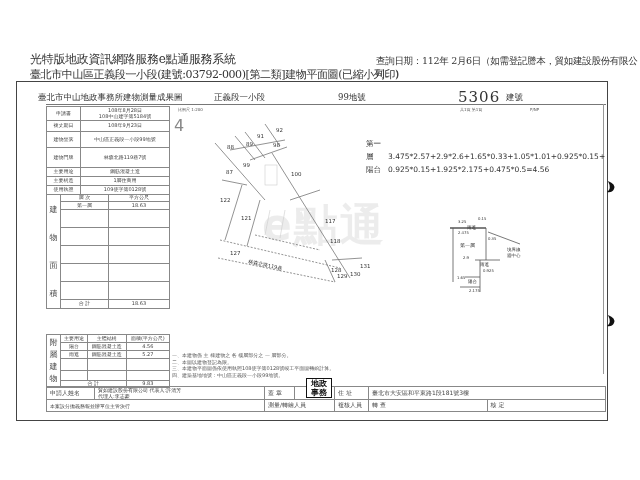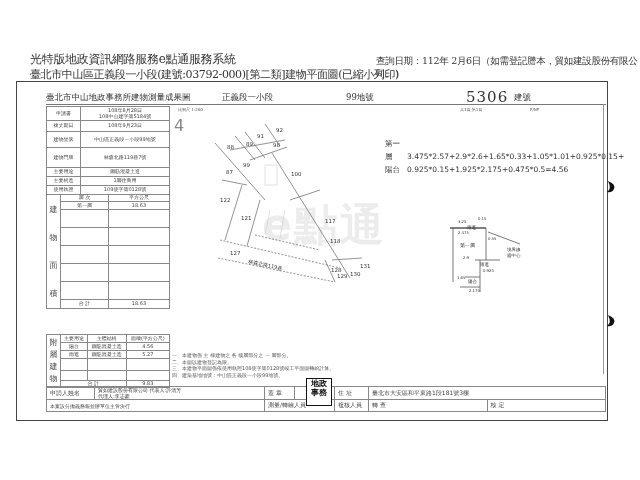--- a/index.html
+++ b/index.html
@@ -5,43 +5,43 @@
   * { box-sizing: border-box; margin: 0; padding: 0; }
   html, body { width: 640px; height: 480px; background: #ffffff; overflow: hidden; }
   body { position: relative; font-family: "DejaVu Serif", serif; color: #222; }
 
   .hdr-title { position: absolute; left: 30px; top: 51px; font-size: 12px; color: #333; letter-spacing: -0.3px; }
   .hdr-sub { position: absolute; left: 30px; top: 67px; font-size: 11px; color: #333; letter-spacing: -0.4px; text-align: right; }
   .hdr-date { position: absolute; left: 376px; top: 55px; font-size: 9.5px; color: #333; letter-spacing: -0.3px; }
 
   .sheet { position: absolute; left: 16px; top: 81px; width: 592px; height: 340px; border: 1px solid #444; background: #fff; }
 
-  .title-row { position: absolute; left: 46px; top: 92px; width: 560px; height: 12px; font-size: 8.5px; color: #333; }
+  .title-row { position: absolute; left: 38px; top: 92px; width: 560px; height: 12px; font-size: 8.5px; color: #333; }
   .title-row span { position: absolute; top: 0; white-space: nowrap; }
   .title-row .bigno { font-size: 15px; top: -4px; letter-spacing: 1px; }
   .title-rule { position: absolute; left: 46px; top: 104px; width: 560px; height: 0; border-top: 1px solid #777; }
 
   .tbl { position: absolute; border-collapse: collapse; font-size: 5px; color: #444; font-family: "DejaVu Sans", sans-serif; }
   .tbl td { border: 1px solid #888; text-align: center; vertical-align: middle; padding: 0 1px; line-height: 1.1; }
   .tbl td.hd { font-size: 5px; }
   .bigcell { font-size: 8px !important; }
 
   .plan { position: absolute; left: 170px; top: 104px; width: 434px; height: 270px; border-right: 1px solid #999; }
   .plan-meta { position: absolute; font-size: 4px; color: #555; font-family: "DejaVu Sans", sans-serif; }
 
-  .calc { position: absolute; left: 366px; top: 137px; font-size: 7.5px; font-family: "DejaVu Sans", sans-serif; color: #333; line-height: 13px; margin-left: 19px; }
+  .calc { position: absolute; left: 366px; top: 137px; font-size: 7.5px; font-family: "DejaVu Sans", sans-serif; color: #333; line-height: 13px; }
   .calc .lbl { display: inline-block; width: 22px; font-family: "DejaVu Serif", serif; }
   .calc .indent { padding-left: 22px; }
 
   .notes { position: absolute; left: 172px; top: 352px; font-size: 5px; color: #555; font-family: "DejaVu Sans", sans-serif; line-height: 6.5px; }
 
   .bottom { position: absolute; left: 46px; top: 386px; width: 560px; border-collapse: collapse; font-size: 6px; color: #444; font-family: "DejaVu Sans", sans-serif; }
   .bottom td { border: 1px solid #888; padding: 0 3px; height: 12px; white-space: nowrap; }
 
-  .stamp { position: absolute; left: 306px; top: 378px; width: 26px; height: 28px; border: 1.5px solid #111; font-size: 8px; font-weight: bold; line-height: 9px; text-align: center; color: #111; background: #fff; }
+  .stamp { position: absolute; left: 306px; top: 378px; width: 26px; height: 20px; border: 1.5px solid #111; font-size: 8px; font-weight: bold; line-height: 9px; text-align: center; color: #111; background: #fff; }
 
   .binder { position: absolute; left: 606px; width: 10px; height: 14px; }
 
   .wm { position: absolute; left: 262px; top: 196px; font-size: 44px; color: rgba(200,200,200,0.35); font-family: "DejaVu Sans", sans-serif; font-weight: bold; letter-spacing: 2px; }
 </style>
 </head>
 <body>
 
 <div class="hdr-title">光特版地政資訊網路服務e點通服務系統</div>
 <div class="hdr-sub">臺北市中山區正義段一小段(建號:03792-000)[第二類]建物平面圖(已縮小列印)</div>

